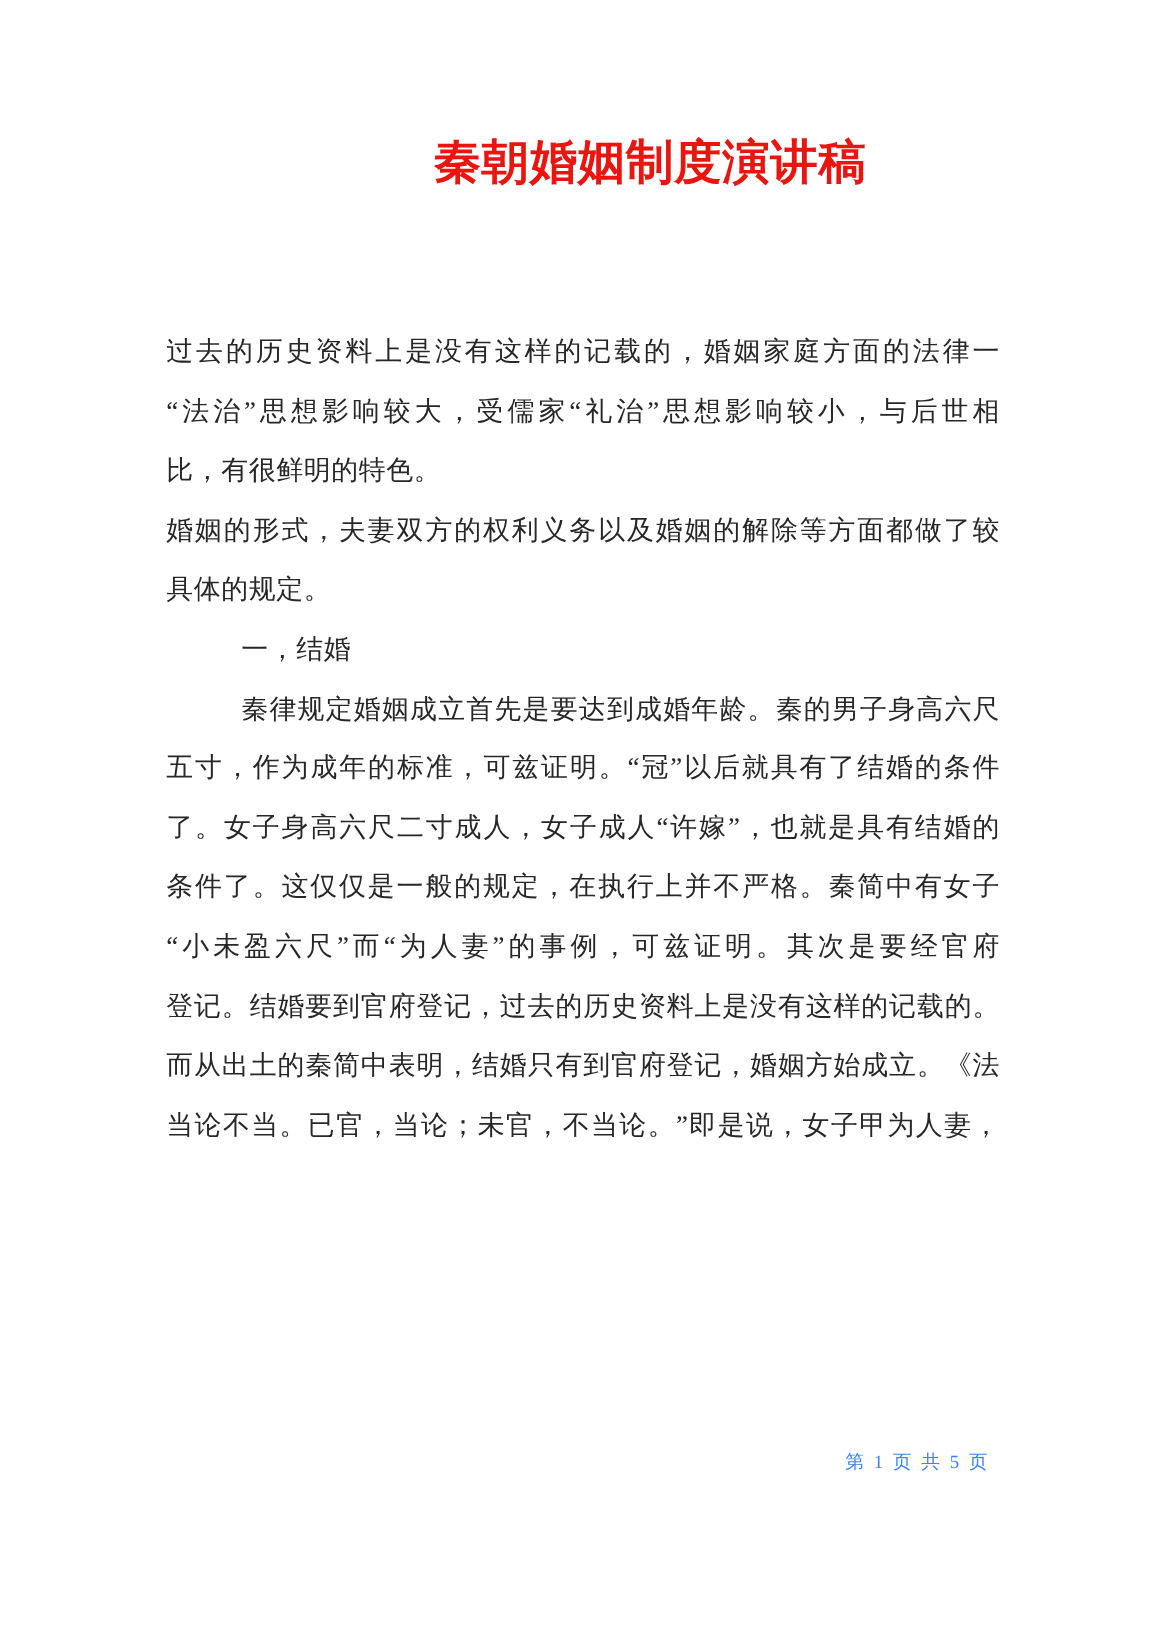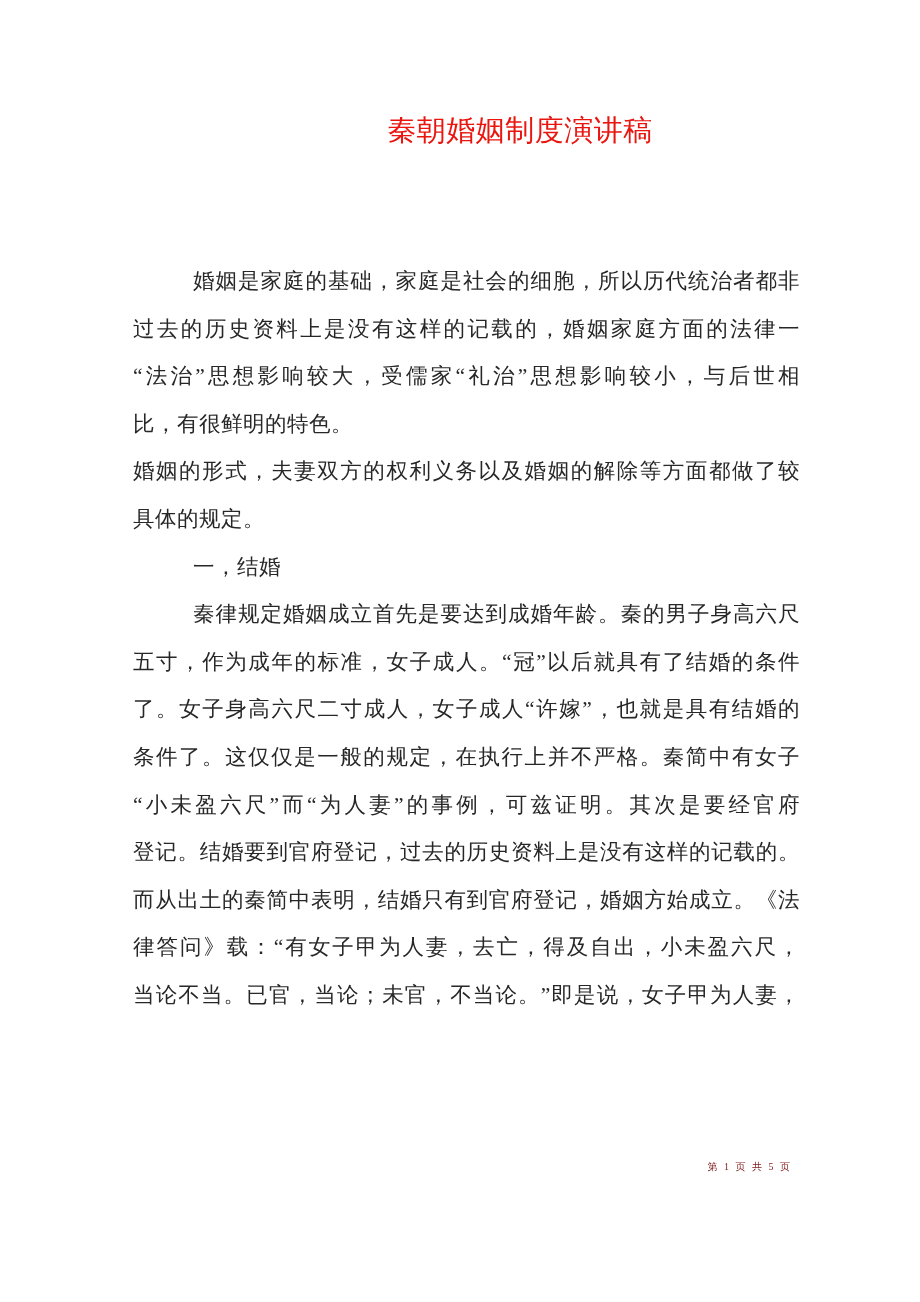--- a/index.html
+++ b/index.html
@@ -16,22 +16,22 @@
     font-family: "Liberation Serif", "DejaVu Serif", serif;
   }
   .doc-title {
     position: absolute;
     top: 110px;
     left: 0;
     right: 0;
     margin: 0;
     padding-left: 120px;
     text-align: center;
-    font-size: 29px;
-    font-weight: normal;
+    font-size: 38px;
+    font-weight: bold;
     letter-spacing: 0.5px;
     line-height: 40px;
   }
   .text-block {
     position: absolute;
     left: 133px;
     top: 258px;
     width: 667px;
     color: #272727;
   }
@@ -47,46 +47,44 @@
     white-space: normal;
     text-align: justify;
     text-align-last: justify;
   }
   .ind-p { text-indent: 60px; }
   .ind-l { text-indent: 92px; }
   .page-footer {
     position: absolute;
     top: 1160px;
     right: 128px;
-    font-size: 10px;
+    font-size: 15px;
     letter-spacing: 2px;
-    color: #7f1d1d;
+    color: #3b82f6;
   }
 </style>
 </head>
 <body>
 
 <div class="page">
 
   <h1 class="doc-title" style="color: rgb(233, 21, 14);">秦朝婚姻制度演讲稿</h1>
 
   <div class="text-block" style="color: rgb(39, 39, 39);">
-    <div class="line fill ind-p">婚姻是家庭的基础，家庭是社会的细胞，所以历代统治者都非</div>
     <div class="line fill">过去的历史资料上是没有这样的记载的，婚姻家庭方面的法律一</div>
     <div class="line fill">“法治”思想影响较大，受儒家“礼治”思想影响较小，与后世相</div>
     <div class="line">比，有很鲜明的特色。</div>
     <div class="line fill">婚姻的形式，夫妻双方的权利义务以及婚姻的解除等方面都做了较</div>
     <div class="line">具体的规定。</div>
     <div class="line ind-p">一，结婚</div>
     <div class="line fill ind-p">秦律规定婚姻成立首先是要达到成婚年龄。秦的男子身高六尺</div>
-    <div class="line fill">五寸，作为成年的标准，女子成人。“冠”以后就具有了结婚的条件</div>
+    <div class="line fill">五寸，作为成年的标准，可兹证明。“冠”以后就具有了结婚的条件</div>
     <div class="line fill">了。女子身高六尺二寸成人，女子成人“许嫁”，也就是具有结婚的</div>
     <div class="line fill">条件了。这仅仅是一般的规定，在执行上并不严格。秦简中有女子</div>
     <div class="line fill">“小未盈六尺”而“为人妻”的事例，可兹证明。其次是要经官府</div>
     <div class="line fill">登记。结婚要到官府登记，过去的历史资料上是没有这样的记载的。</div>
     <div class="line fill">而从出土的秦简中表明，结婚只有到官府登记，婚姻方始成立。《法</div>
-    <div class="line fill">律答问》载：“有女子甲为人妻，去亡，得及自出，小未盈六尺，</div>
     <div class="line fill">当论不当。已官，当论；未官，不当论。”即是说，女子甲为人妻，</div>
   </div>
 
   <div class="page-footer">第 1 页 共 5 页</div>
 
 </div>
 
 </body></html>

